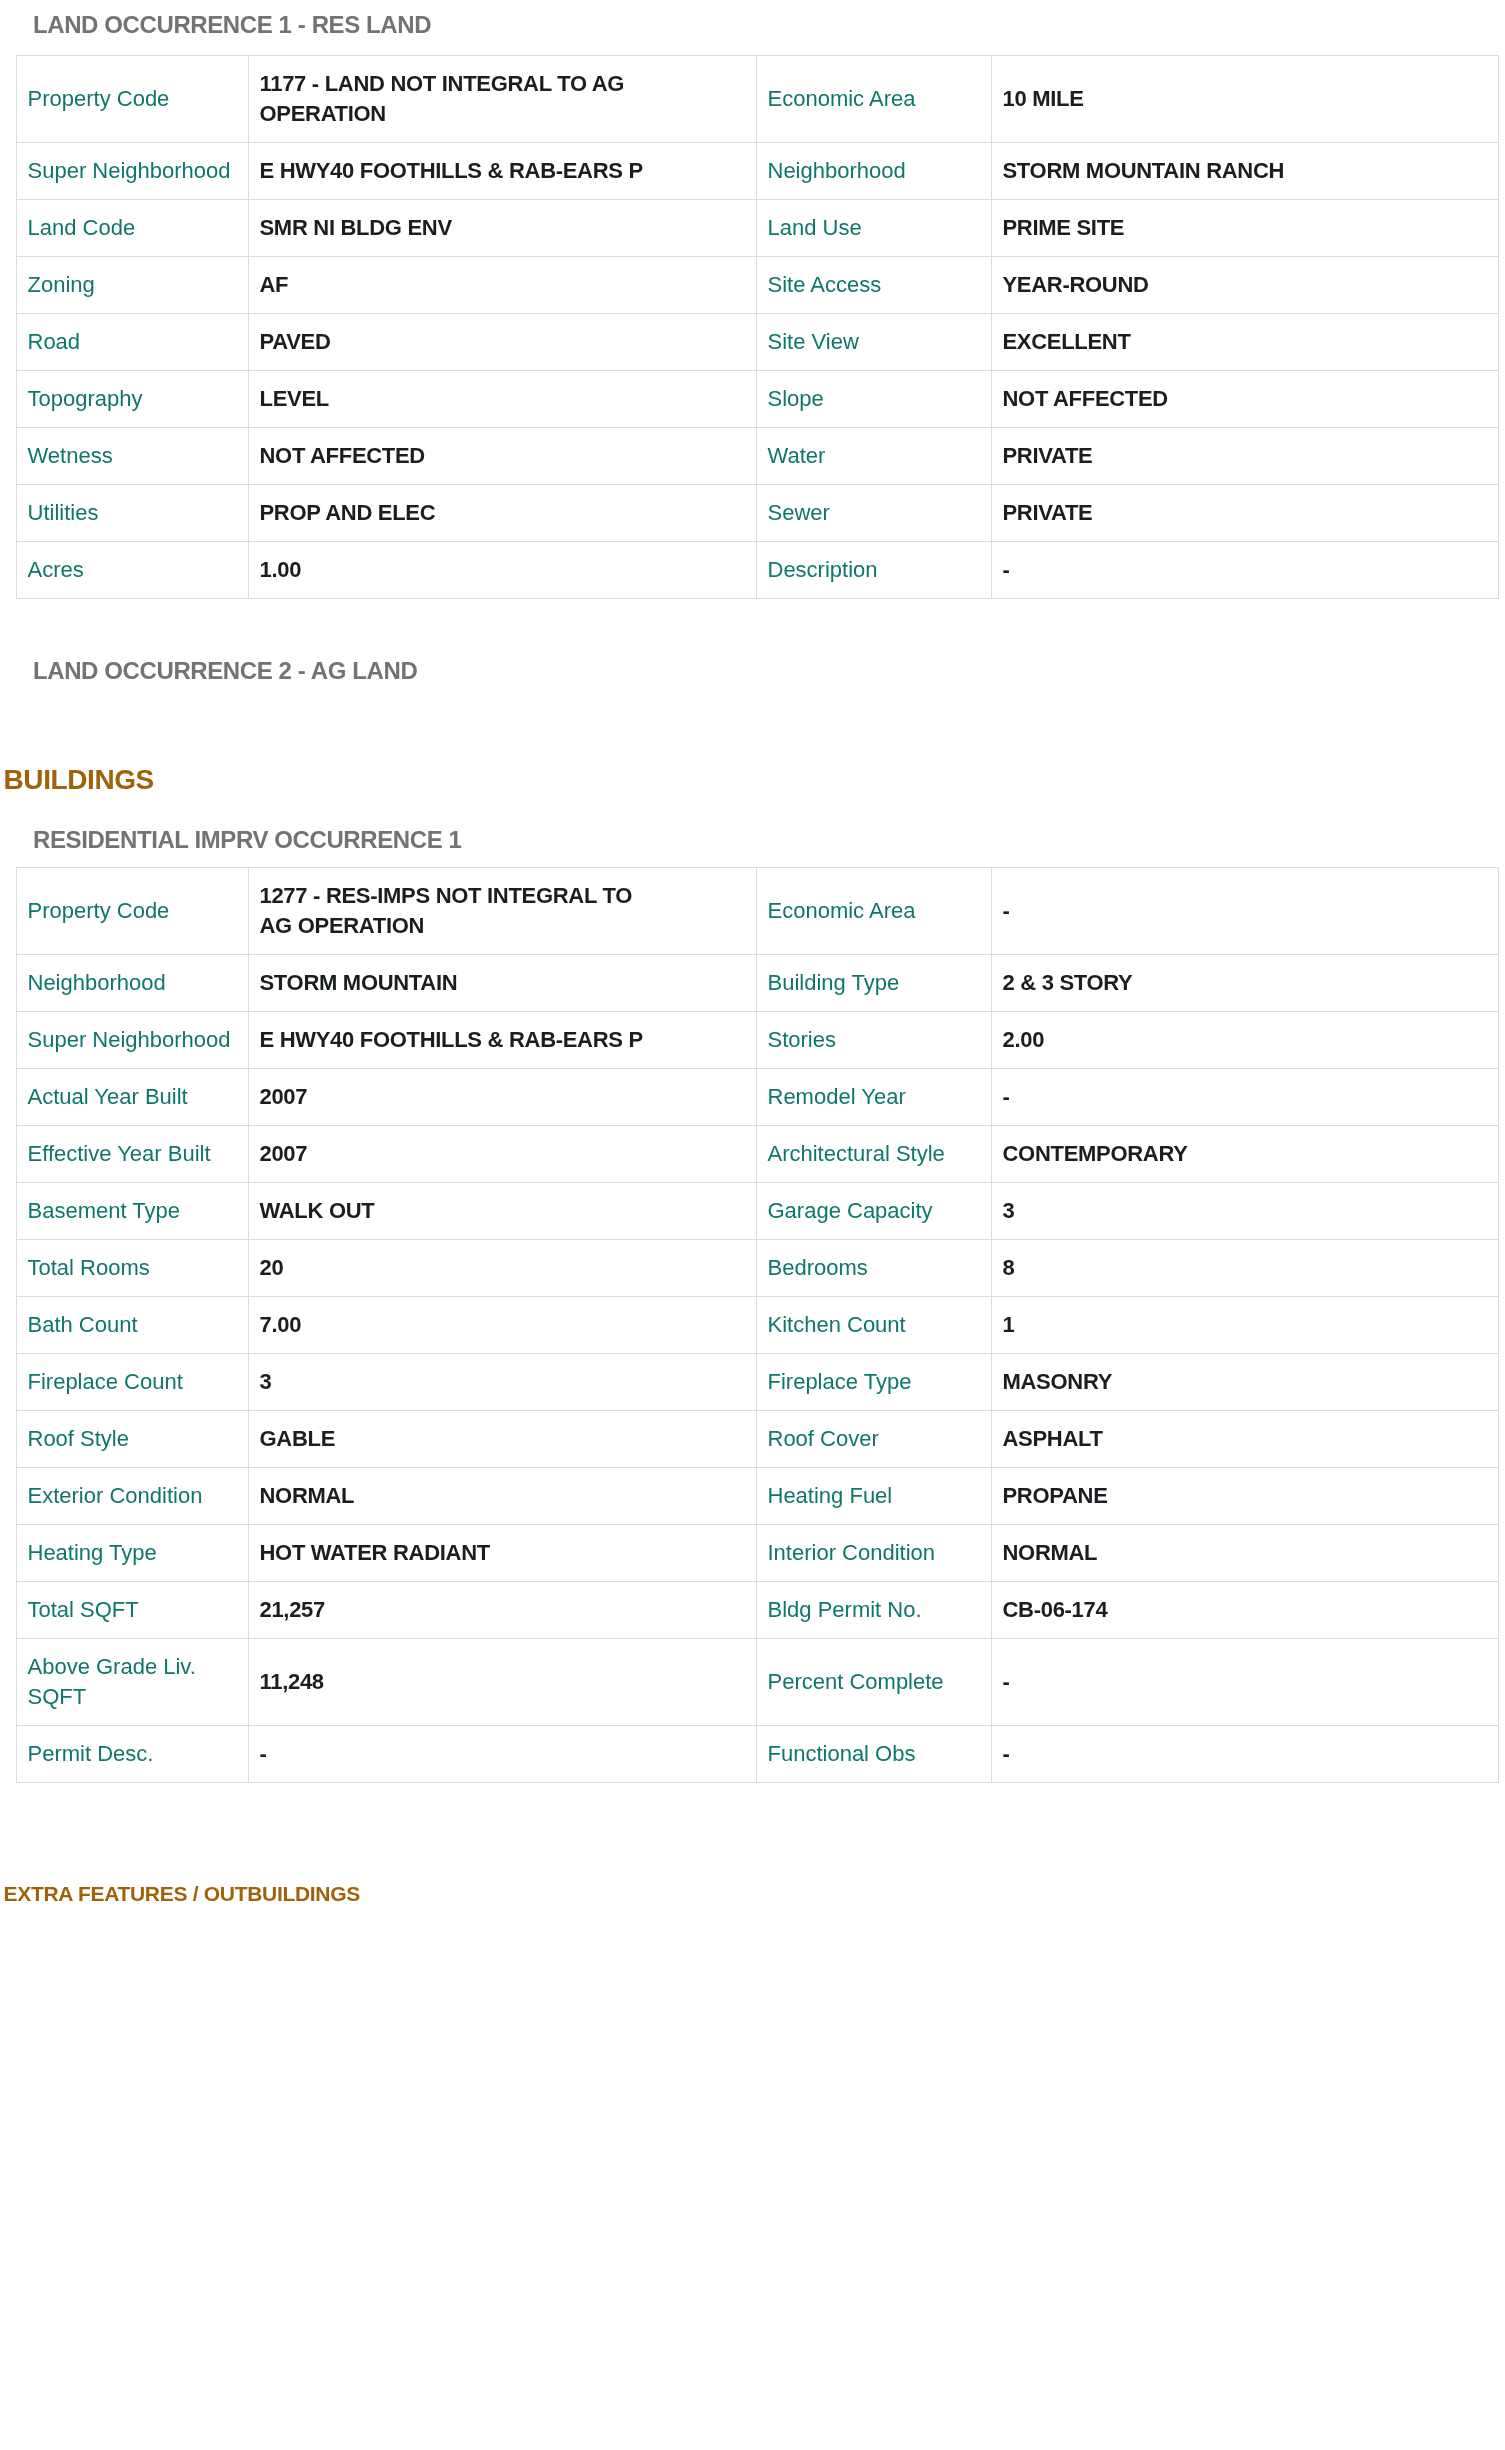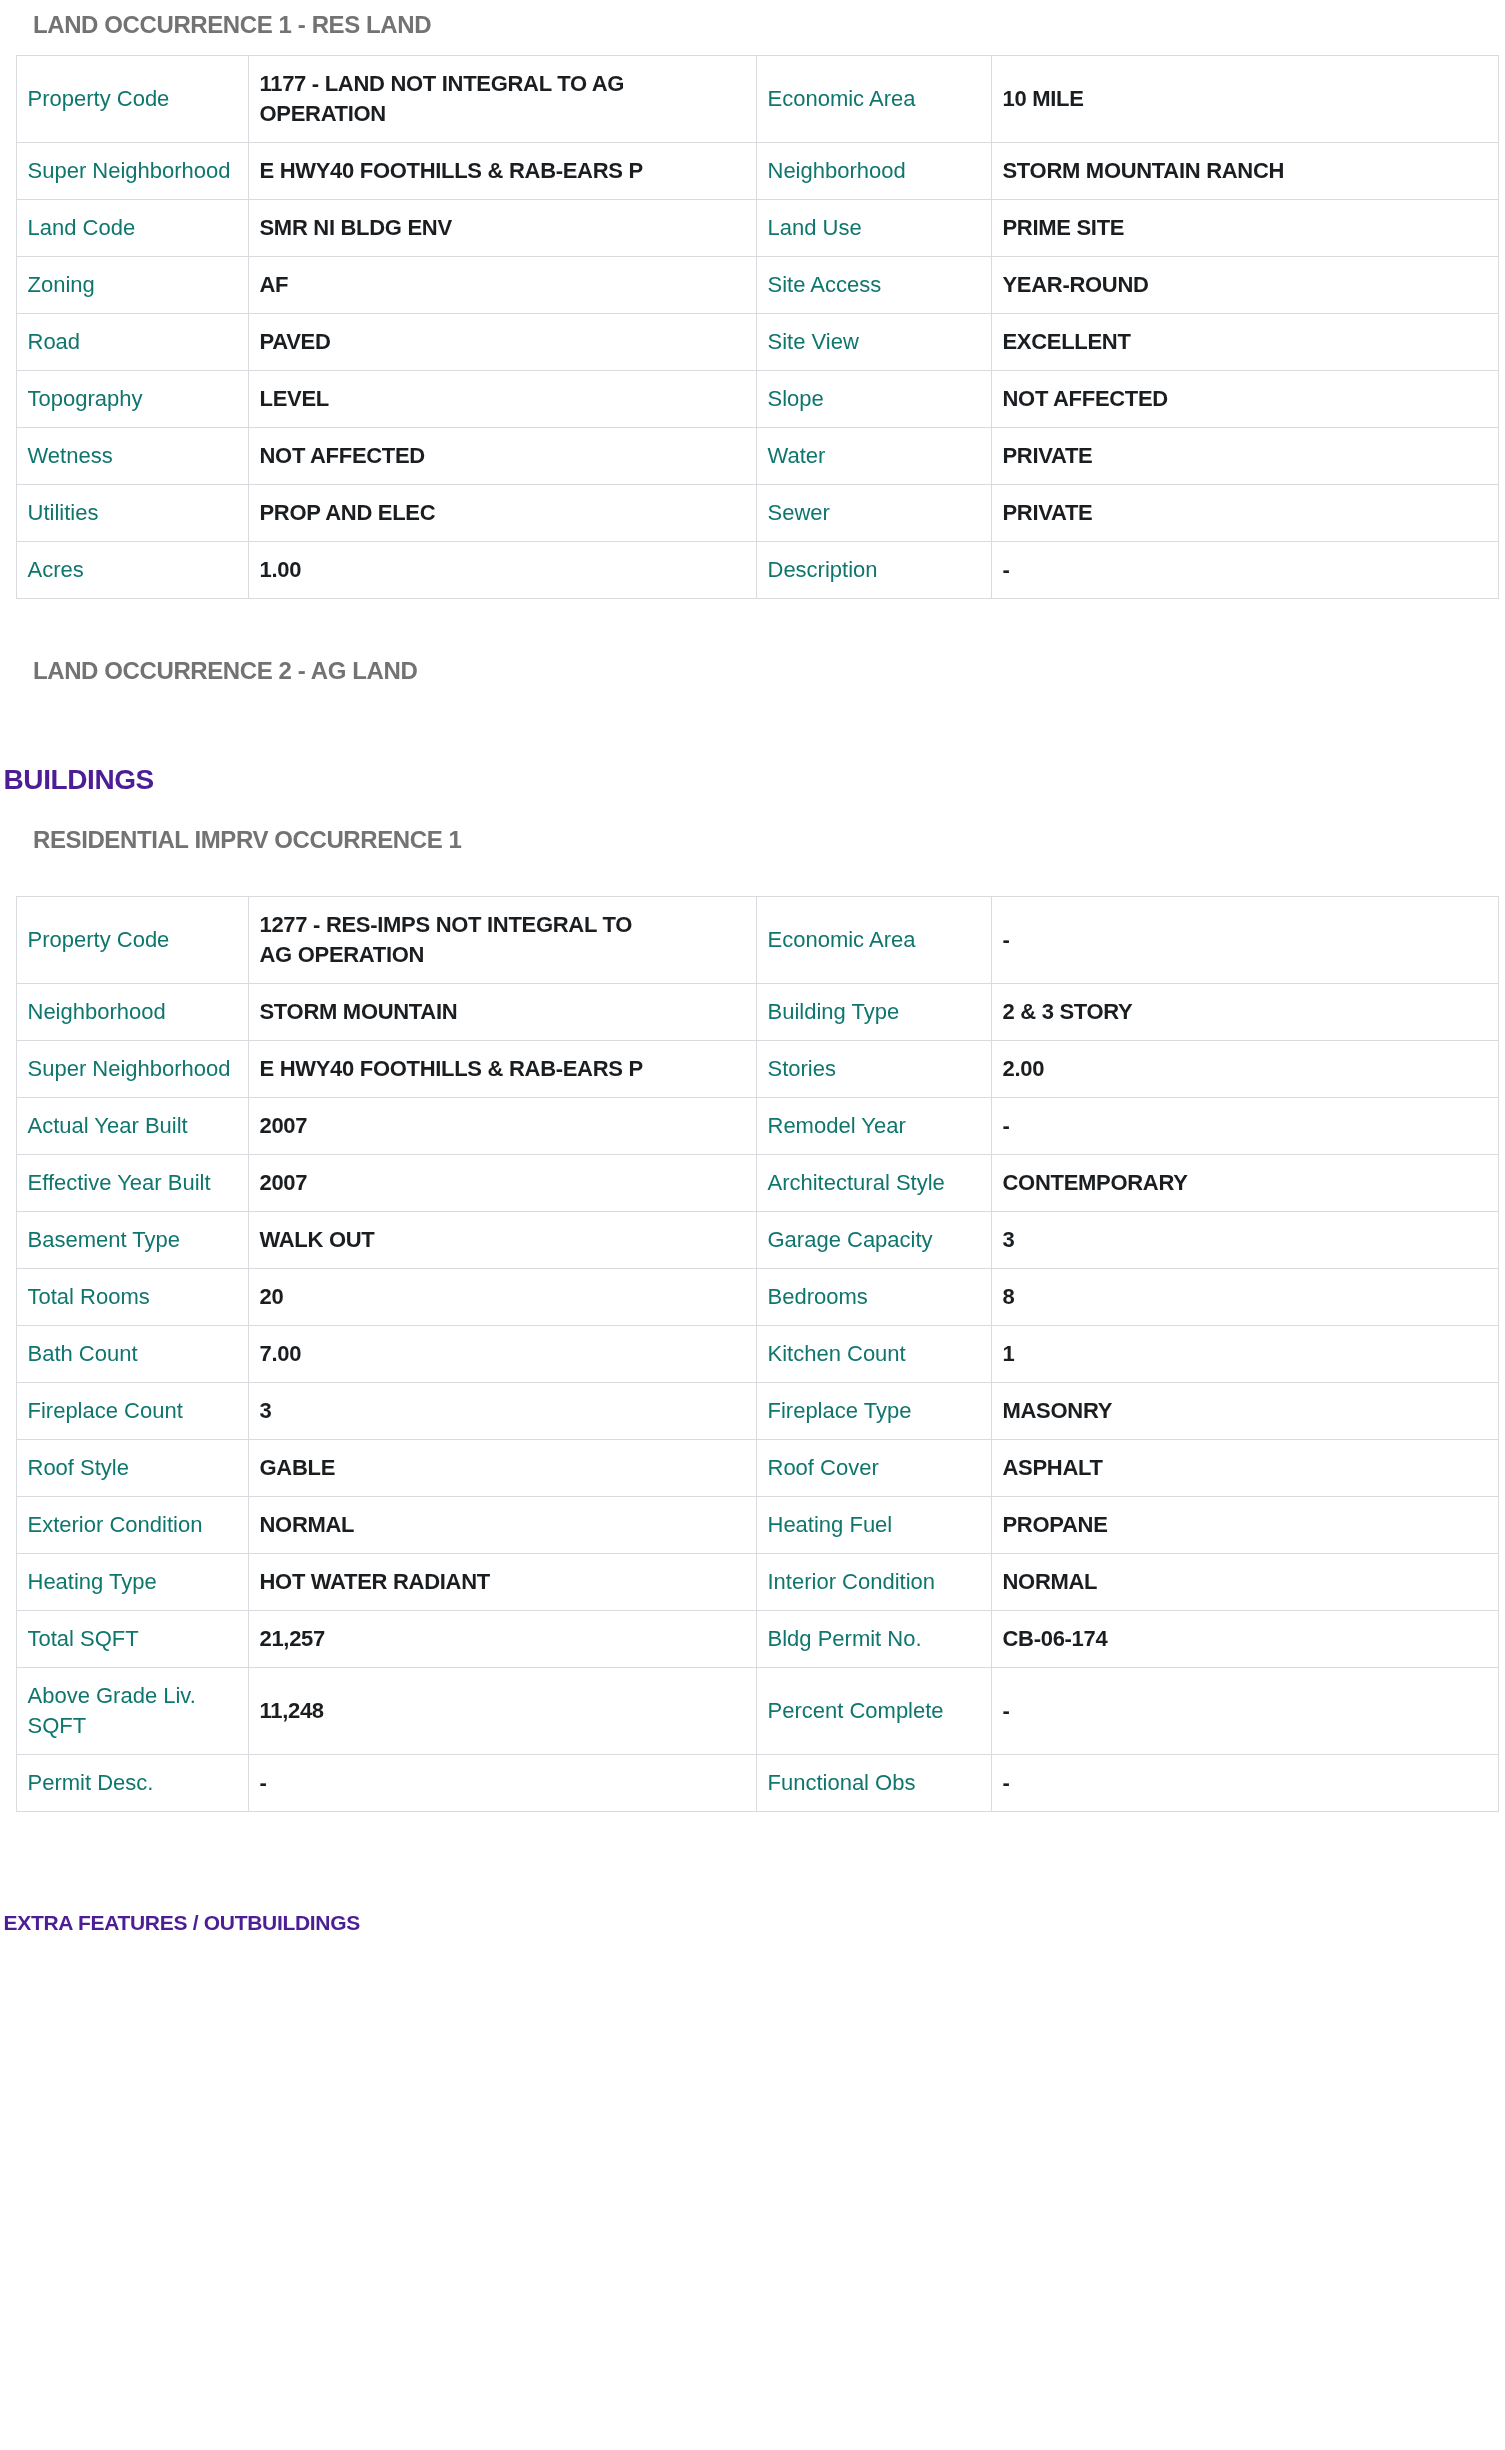--- a/index.html
+++ b/index.html
@@ -22,34 +22,34 @@
     color:#737373;
     letter-spacing:-0.4px;
     line-height:28px;
     margin:0 0 0 33px;
   }
   .h-occ.first{margin-top:10.5px;margin-bottom:16px;}
   .h-occ.land2{margin-top:58px;}
   .h-main{
     font-size:28px;
     font-weight:600;
-    color:#4c1d95;
+    color:#a16207;
     letter-spacing:-0.4px;
     line-height:32px;
     margin:79px 0 0 3.5px;
   }
   .h-sub{
     font-size:24px;
     font-weight:600;
     color:#2e3338;
     letter-spacing:-0.4px;
     line-height:27px;
     margin:17.5px 0 0 3.5px;
   }
-  .h-occ.imprv1{margin-top:30px;margin-bottom:42px;}
+  .h-occ.imprv1{margin-top:30px;margin-bottom:13px;}
   .h-main.h-extra{
     font-size:21px;
     margin-top:95px;
     letter-spacing:-0.3px;
   }
   
   table.detail-table{
     border-collapse:collapse;
     table-layout:fixed;
     width:1481px;

